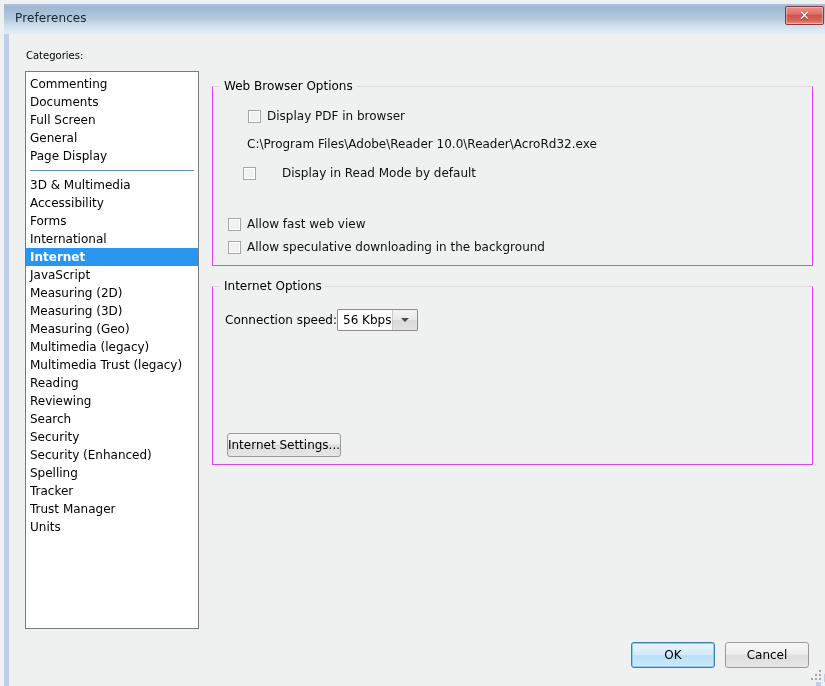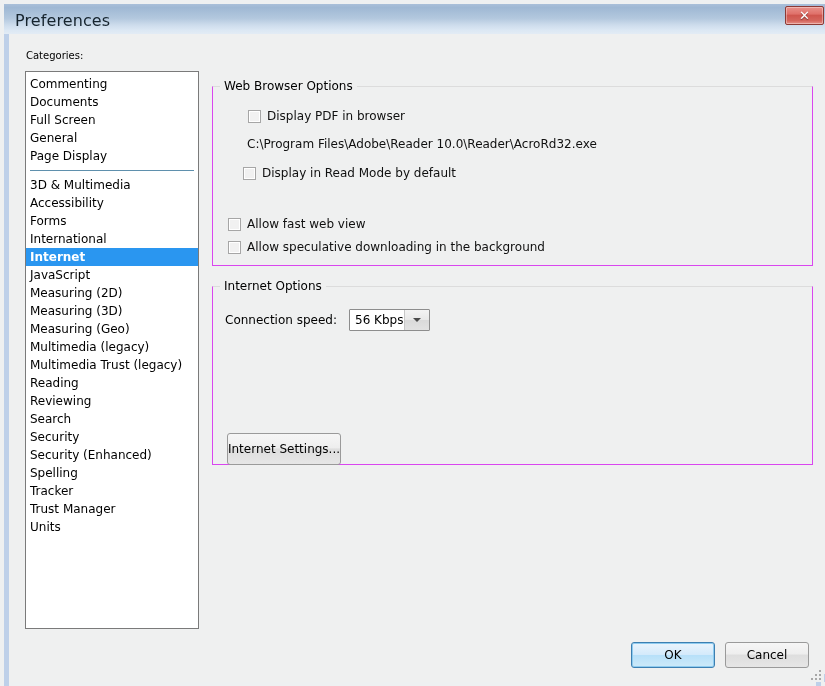--- a/index.html
+++ b/index.html
@@ -37,21 +37,21 @@
     position: absolute;
     left: 0; top: 0;
     width: 825px;
     height: 30px;
     background: linear-gradient(to bottom, #a9bfd9 0%, #9fb8d4 12%, #b3c8de 48%, #cddcec 70%, #dce8f4 88%, #e3ecf5 100%);
   }
   #titlebar-text {
     position: absolute;
     left: 11px;
     top: 7px;
-    font-size: 16px;
+    font-size: 12px;
     color: #16242e;
     letter-spacing: 0.1px;
     white-space: nowrap;
   }
   #close-button {
     position: absolute;
     right: 5px;
     top: 2px;
     width: 39px;
     height: 19px;
@@ -183,21 +183,21 @@
     box-shadow: inset 0 0 0 1px #ffffff;
     margin-right: 6px;
     flex: none;
     cursor: pointer;
   }
   .checkrow-label {
     font-size: 12px;
     color: #101010;
   }
   #cb-display-pdf   { left: 15px; top: 22px; margin-left: 20px; }
-  #cb-read-mode     { left: 30px; top: 79px; }
+  #cb-read-mode     { left: 30px; top: 79px; gap: 20px; }
   #cb-fast-web      { left: 15px; top: 130px; }
   #cb-speculative   { left: 15px; top: 153px; }
 
   #reader-path {
     position: absolute;
     left: 34px;
     top: 50px;
     font-size: 12px;
     color: #101010;
     white-space: nowrap;
@@ -207,21 +207,21 @@
   #connection-row {
     position: absolute;
     left: 12px;
     top: 22px;
     display: flex;
     align-items: center;
   }
   #connection-label {
     font-size: 12px;
     color: #000;
-    margin-right: 12px;
+    margin-right: 0;
     white-space: nowrap;
   }
   #connection-select {
     position: relative;
     width: 81px;
     height: 22px;
     box-sizing: border-box;
     border: 1px solid #8d8d8d;
     background: #ffffff;
     border-radius: 1px;
@@ -266,21 +266,21 @@
     align-items: center;
     justify-content: center;
     cursor: pointer;
     white-space: nowrap;
   }
   #internet-settings-button {
     position: absolute;
     left: 14px;
     top: 146px;
     width: 114px;
-    height: 32px;
+    height: 24px;
   }
   #ok-button {
     position: absolute;
     left: 622px;
     top: 608px;
     width: 84px;
     height: 26px;
     border: 1px solid #3c7fb1;
     border-radius: 3px;
     background: linear-gradient(to bottom, #eaf4fc 0%, #d4eafb 48%, #b7e0f9 52%, #cdeaf9 100%);

